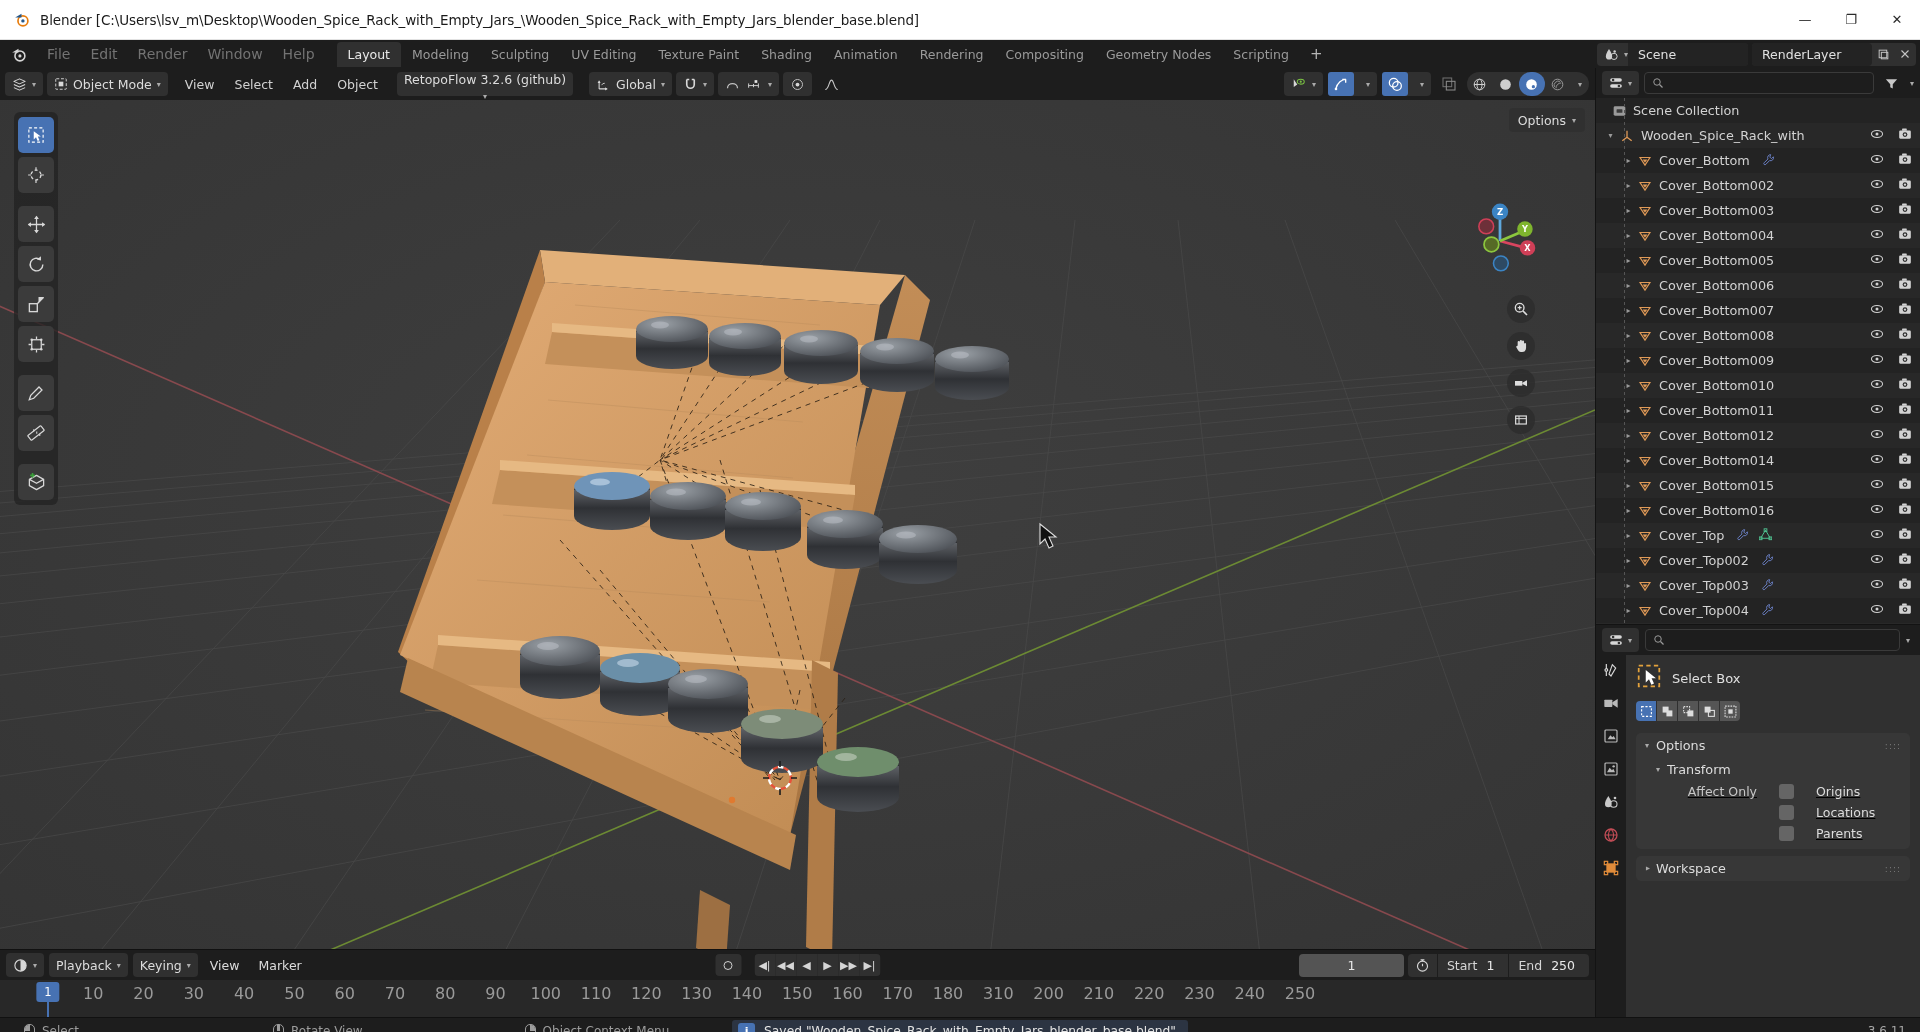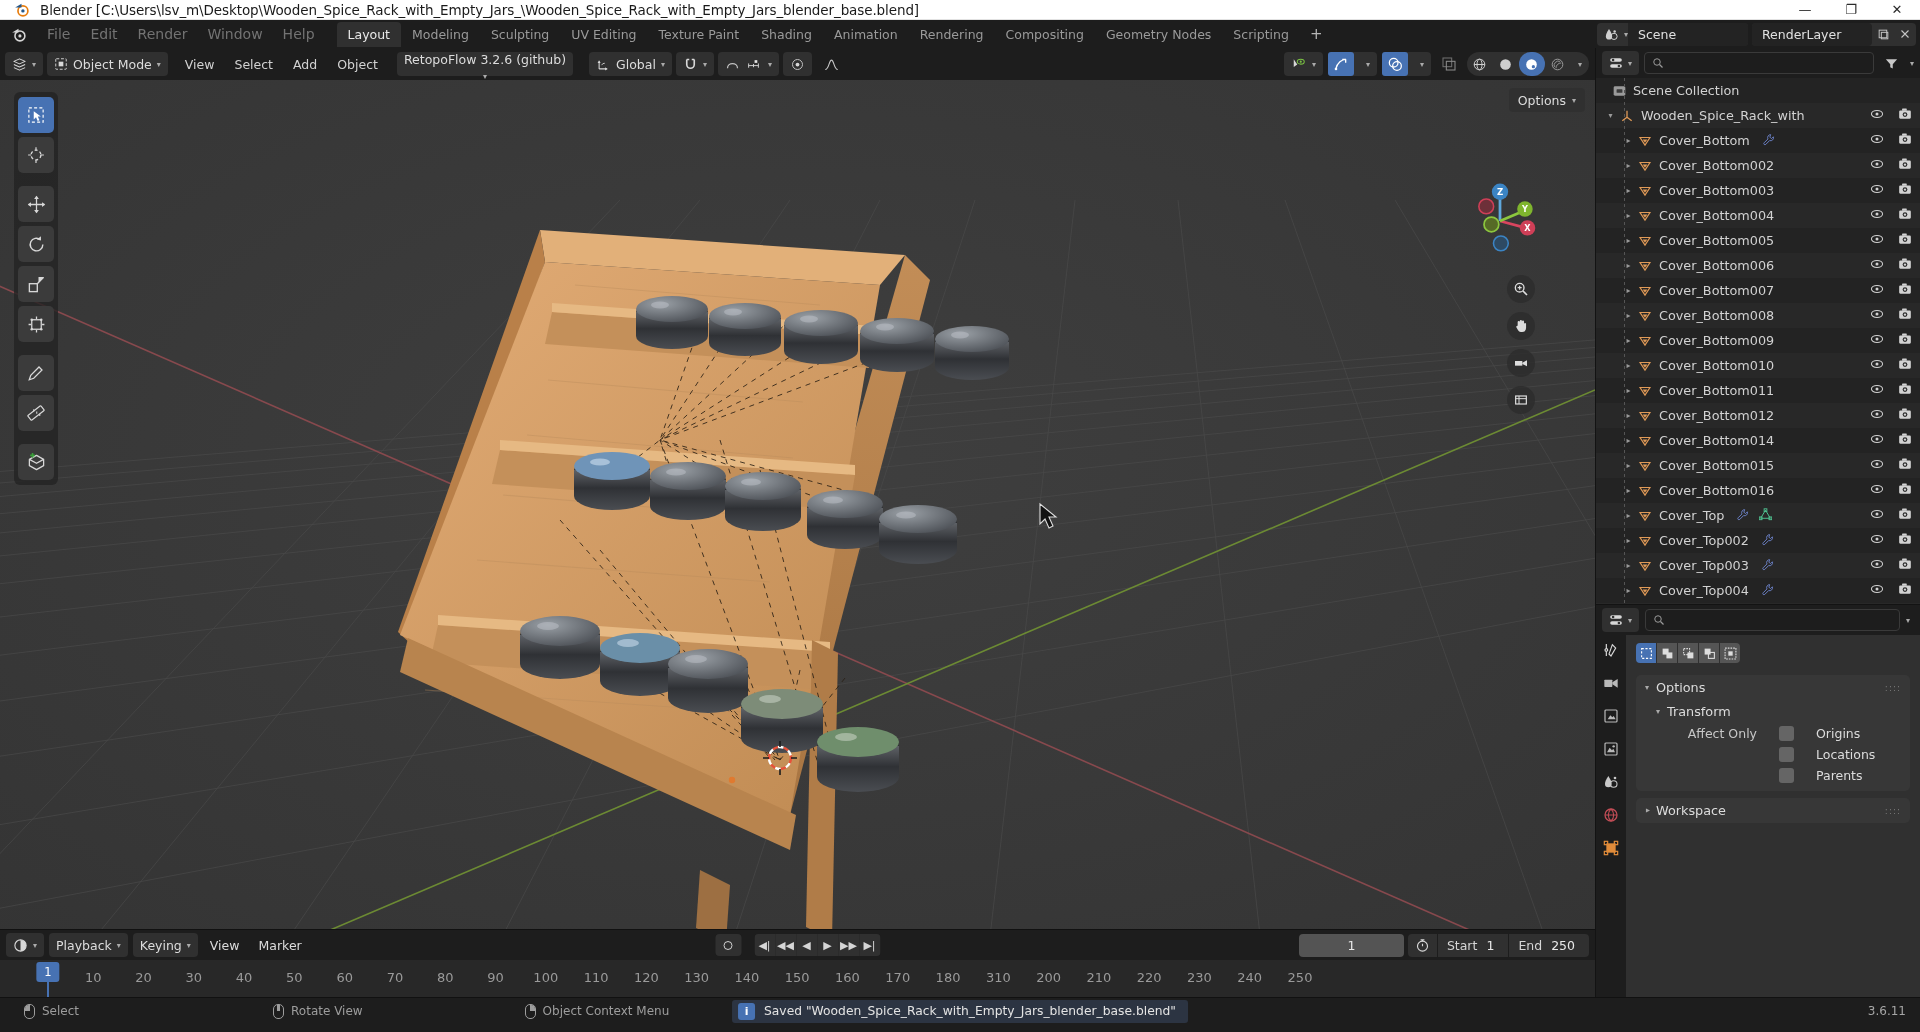--- a/index.html
+++ b/index.html
@@ -1,21 +1,21 @@
 <!DOCTYPE html>
 <html><head>
 <meta charset="utf-8">
 <style>
   * { box-sizing: border-box; margin:0; padding:0; }
   html,body{ width:1920px; height:1032px; overflow:hidden; background:#1d1d1d;
     font-family:"DejaVu Sans","Liberation Sans",sans-serif; }
   .app{ position:relative; width:1920px; height:1032px; }
 
   
-  .titlebar{ height:20px; background:#ffffff; display:flex; align-items:center;
+  .titlebar{ height:40px; background:#ffffff; display:flex; align-items:center;
     border-bottom:1px solid #e2e2e2; }
   .tb-icon{ width:26px; display:flex; align-items:center; justify-content:center; margin-left:8px;}
   .tb-title{ font-size:13.5px; color:#1a1a1a; margin-left:6px; white-space:nowrap;
     font-family:"DejaVu Sans","Liberation Sans",sans-serif; letter-spacing:-0.1px;}
   .tb-spacer{ flex:1; }
   .tb-btn{ width:46px; height:28px; display:flex; align-items:center; justify-content:center;
     color:#2b2b2b; font-size:13px; }
 
   
   .topbar{ height:28px; background:#1d1d1d; display:flex; align-items:center; position:relative;}
@@ -87,21 +87,21 @@
     align-items:center; justify-content:center;}
   .rec i{ width:9px; height:9px; border-radius:50%; border:1.6px solid #d0d0d0; display:block;}
   .tl-right{ position:absolute; right:6px; display:flex; align-items:center; gap:4px;}
   .numfield{ background:#545454; border-radius:4px; height:23px; min-width:105px;
     display:flex; align-items:center; justify-content:center; color:#e8e8e8; font-size:12.5px;}
   .serange{ display:flex; align-items:center; background:#303030; border-radius:4px; height:23px;}
   .serange .lbl{ color:#d5d5d5; font-size:12.5px; padding:0 9px;}
   .serange .val{ color:#e8e8e8; font-size:12.5px; padding:0 14px 0 0;}
   .serange .divider{ width:1px; height:23px; background:#1d1d1d;}
   .tl-ruler{ height:38px; background:#282828; position:relative; overflow:hidden;}
-  .tick{ position:absolute; top:10px; font-size:13px; color:#9a9a9a; transform:translateX(-50%);}
+  .tick{ position:absolute; top:4px; font-size:16px; color:#9a9a9a; transform:translateX(-50%);}
   .playhead{ position:absolute; top:2px; height:20px; background:#4772b3; border-radius:3px;
     color:#fff; font-size:11.5px; display:flex; align-items:center; justify-content:center;
     padding:0 8px; transform:translateX(-50%);}
   .playline{ position:absolute; top:22px; bottom:0; width:2px; background:#4772b3; transform:translateX(-1px);}
 
   
   .outliner{ height:556px; background:#1d1d1d; display:flex; flex-direction:column;
     border-left:1px solid #131313;}
   .ol-header{ height:30px; background:#1d1d1d; display:flex; align-items:center; gap:5px; padding:0 6px;}
   .searchbox{ flex:1; background:#1d1d1d; border:1px solid #3a3a3a; border-radius:4px; height:22px;
@@ -135,21 +135,21 @@
   .selmode{ width:20px; height:20px; background:#555; display:flex; align-items:center;
     justify-content:center;}
   .selmode:first-child{ border-radius:4px 0 0 4px;} .selmode:last-child{ border-radius:0 4px 4px 0;}
   .selmode.act{ background:#4772b3;}
   .panel{ background:#373737; border-radius:5px; margin-bottom:7px; overflow:hidden;}
   .panel-hd{ height:25px; display:flex; align-items:center; gap:7px; padding:0 9px;
     font-size:12.8px; color:#dcdcdc; position:relative;}
   .panel-hd .grip{ position:absolute; right:9px; color:#777; font-size:9px; letter-spacing:1px;}
   .sub-hd{ height:23px; display:flex; align-items:center; gap:7px; padding:0 20px;
     font-size:12.8px; color:#dcdcdc;}
-  .fieldrow{ display:flex; align-items:center; padding:3px 9px; gap:22px;}
+  .fieldrow{ display:flex; align-items:center; padding:3px 9px; gap:22px;text-decoration:underline;}
   .fieldrow .lab{ width:112px; text-align:right; font-size:12.5px; color:#c7c7c7;}
   .cbx{ width:15px; height:15px; background:#656565; border-radius:3px;}
   .fieldrow .cl{ font-size:12.5px; color:#dcdcdc;}
 
   
   .statusbar{ height:27px; background:#1d1d1d; display:flex; align-items:center;
     padding:0 10px; position:relative; border-top:1px solid #111;}
   .sb-item{ display:flex; align-items:center; gap:7px; font-size:12px; color:#9d9d9d;}
   .mouse{ width:11px; height:15px; border:1.4px solid #9d9d9d; border-radius:5px; position:relative;}
   .mouse.l::before{ content:""; position:absolute; left:0; top:0; width:4.5px; height:6px;
@@ -1386,20 +1386,29 @@
               <svg width="16" height="16" viewBox="0 0 24 24">
                   <rect x="5" y="5" width="14" height="14" fill="#e08b3a"></rect>
                   <rect x="2" y="2" width="5" height="5" fill="none" stroke="#e08b3a" stroke-width="1.8"></rect>
                   <rect x="17" y="2" width="5" height="5" fill="none" stroke="#e08b3a" stroke-width="1.8"></rect>
                   <rect x="2" y="17" width="5" height="5" fill="none" stroke="#e08b3a" stroke-width="1.8"></rect>
                   <rect x="17" y="17" width="5" height="5" fill="none" stroke="#e08b3a" stroke-width="1.8"></rect>
                 </svg>
             </div>
           </div>
           <div class="prcontent">
+            <div class="toolrow">
+              <span>
+                <svg width="26" height="26" viewBox="0 0 24 24">
+                    <rect x="2.5" y="2.5" width="19" height="19" fill="none" stroke="#e3a23c" stroke-width="1.6" stroke-dasharray="4 3"></rect>
+                    <path d="M9 6.5 l0 11.5 l3 -3 l2.2 5 l2.4 -1 l-2.2 -5 l4 0 Z" fill="#fff"></path>
+                  </svg>
+              </span>
+              <span class="tname">Select Box</span>
+            </div>
             <div class="selmodes">
               <div class="selmode act">
                 <svg width="13" height="13" viewBox="0 0 24 24">
                     <rect x="3" y="3" width="18" height="18" fill="none" stroke="#fff" stroke-width="2" stroke-dasharray="4 3"></rect>
                   </svg>
               </div>
               <div class="selmode">
                 <svg width="13" height="13" viewBox="0 0 24 24">
                     <rect x="3" y="3" width="11" height="11" fill="#ddd"></rect>
                     <rect x="10" y="10" width="11" height="11" fill="#ddd"></rect>

